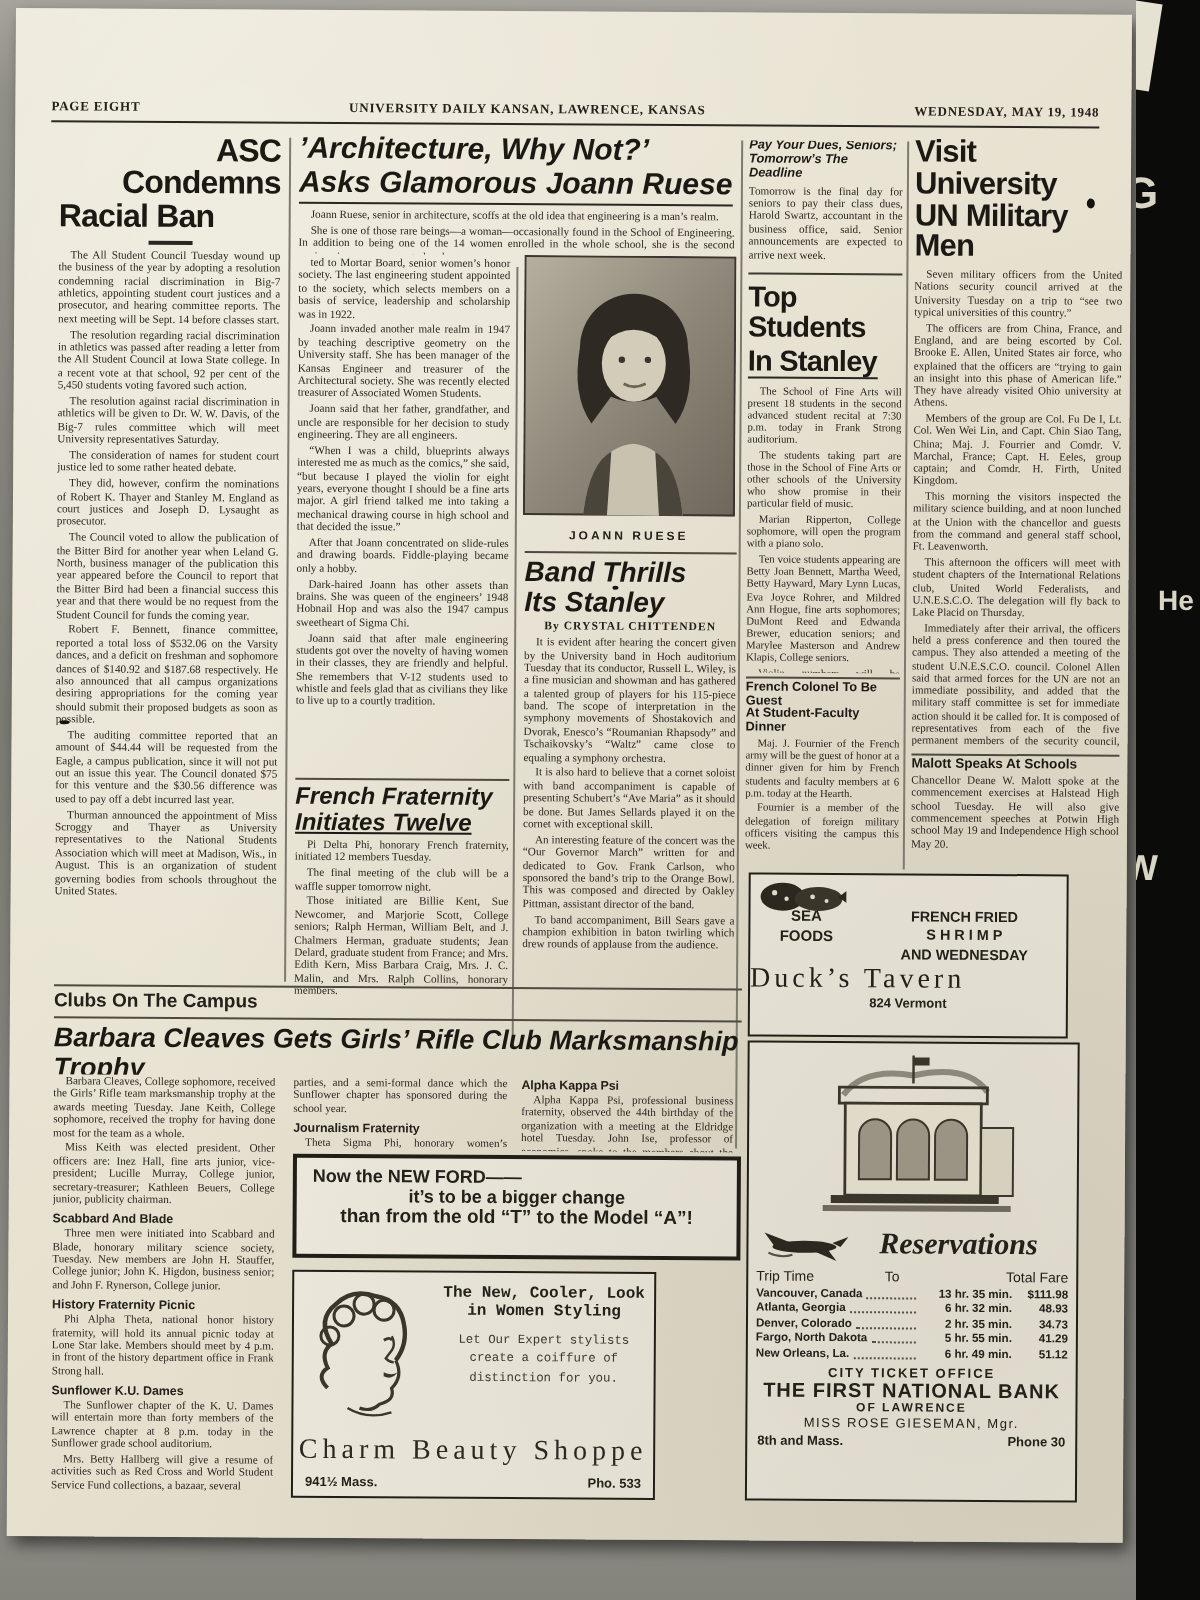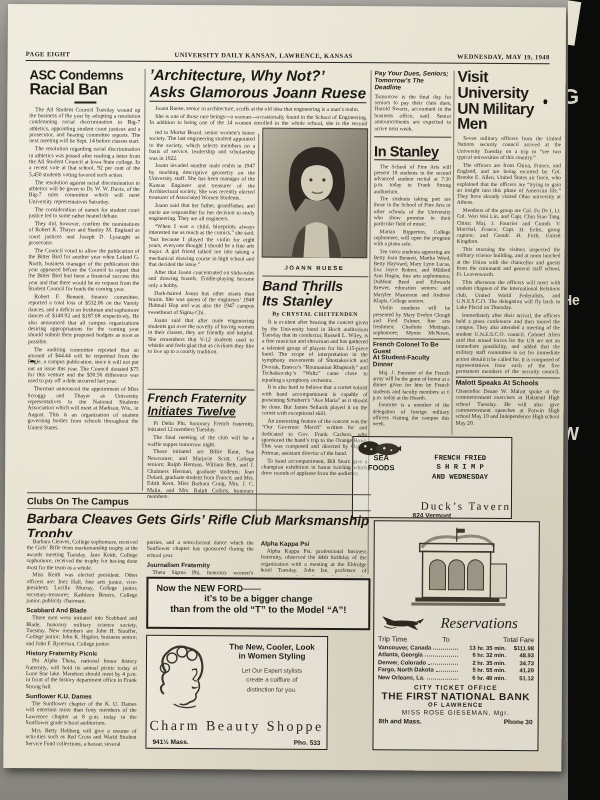--- a/index.html
+++ b/index.html
@@ -50,21 +50,21 @@
       <span>UNIVERSITY DAILY KANSAN, LAWRENCE, KANSAS</span>
       <span>WEDNESDAY, MAY 19, 1948</span>
     </div>
 
     <div class="vrule" style="left:137px;top:64px;height:422px;"></div>
     <div class="vrule" style="left:251px;top:128px;height:390px;"></div>
     <div class="vrule" style="left:363px;top:64px;height:504px;"></div>
     <div class="vrule" style="left:446px;top:64px;height:364px;"></div>
 
     <div class="blk" style="left:22px;top:64px;width:111px;height:424px;">
-      <div class="hl-goth" style="font-size:13px;">ASC Condemns</div>
+      <div class="hl-goth" style="font-size:16px;text-align:right;">ASC Condemns</div>
       <div class="hl-goth" style="font-size:16px;">Racial Ban</div>
       <div class="divider"></div>
       <div class="body">
           <p>The All Student Council Tuesday wound up the business of the year by adopting a resolution condemning racial discrimination in Big-7 athletics, appointing student court justices and a prosecutor, and hearing committee reports. The next meeting will be Sept. 14 before classes start.</p>
           <p>The resolution regarding racial discrimination in athletics was passed after reading a letter from the All Student Council at Iowa State college. In a recent vote at that school, 92 per cent of the 5,450 students voting favored such action.</p>
           <p>The resolution against racial discrimination in athletics will be given to Dr. W. W. Davis, of the Big-7 rules committee which will meet University representatives Saturday.</p>
           <p>The consideration of names for student court justice led to some rather heated debate.</p>
           <p>They did, however, confirm the nominations of Robert K. Thayer and Stanley M. England as court justices and Joseph D. Lysaught as prosecutor.</p>
           <p>The Council voted to allow the publication of the Bitter Bird for another year when Leland G. North, business manager of the publication this year appeared before the Council to report that the Bitter Bird had been a financial success this year and that there would be no request from the Student Council for funds the coming year.</p>
           <p>Robert F. Bennett, finance committee, reported a total loss of $532.06 on the Varsity dances, and a deficit on freshman and sophomore dances of $140.92 and $187.68 respectively. He also announced that all campus organizations desiring appropriations for the coming year should submit their proposed budgets as soon as possible.</p>
@@ -139,20 +139,21 @@
         </div>
     </div>
 
     <div class="blk" style="left:367px;top:64px;width:77px;height:66px;border-bottom:1px solid #3c3931;">
       <div class="hl-ital" style="font-size:6.4px;">Pay Your Dues, Seniors;</div>
       <div class="hl-ital" style="font-size:6.4px;">Tomorrow’s The Deadline</div>
       <div class="body" style="margin-top:2px;">Tomorrow is the final day for seniors to pay their class dues, Harold Swartz, accountant in the business office, said. Senior announcements are expected to arrive next week.</div>
     </div>
 
     <div class="blk" style="left:367px;top:136px;width:77px;height:194px;">
+      <div class="hl-goth" style="font-size:14.5px;">Top Students</div>
       <div class="hl-goth" style="font-size:14.5px;border-bottom:1.5px solid #2a2722;display:inline-block;">In Stanley</div>
       <div class="body" style="margin-top:3px;font-size:5.4px;">
           <p>The School of Fine Arts will present 18 students in the second advanced student recital at 7:30 p.m. today in Frank Strong auditorium.</p>
           <p>The students taking part are those in the School of Fine Arts or other schools of the University who show promise in their particular field of music.</p>
           <p>Marian Ripperton, College sophomore, will open the program with a piano solo.</p>
           <p>Ten voice students appearing are Betty Joan Bennett, Martha Weed, Betty Hayward, Mary Lynn Lucas, Eva Joyce Rohrer, and Mildred Ann Hogue, fine arts sophomores; DuMont Reed and Edwanda Brewer, education seniors; and Marylee Masterson and Andrew Klapis, College seniors.</p>
           <p>Violin numbers will be presented by Mary Evelyn Clough and Fred Palmer, fine arts freshmen; Charlotte Mozingo, sophomore; Myron McNown, junior; and Betty Lou Wells, education senior.</p>
         </div>
     </div>
 
@@ -176,42 +177,42 @@
           <p>This afternoon the officers will meet with student chapters of the International Relations club, United World Federalists, and U.N.E.S.C.O. The delegation will fly back to Lake Placid on Thursday.</p>
           <p>Immediately after their arrival, the officers held a press conference and then toured the campus. They also attended a meeting of the student U.N.E.S.C.O. council. Colonel Allen said that armed forces for the UN are not an immediate possibility, and added that the military staff committee is set for immediate action should it be called for. It is composed of representatives from each of the five permanent members of the security council, and serves now as an advisory group.</p>
         </div>
     </div>
 
     <div class="blk ruletop" style="left:450px;top:370px;width:104px;height:56px;">
       <div class="hl-goth" style="font-size:6.8px;letter-spacing:0;">Malott Speaks At Schools</div>
       <div class="body" style="margin-top:1px;">Chancellor Deane W. Malott spoke at the commencement exercises at Halstead High school Tuesday. He will also give commencement speeches at Potwin High school May 19 and Independence High school May 20.</div>
     </div>
 
-    <div class="adbox" style="left:347px;top:430px;width:158px;height:80px;border-width:1.5px;">
+    <div class="adbox" style="left:369px;top:430px;width:158px;height:80px;border-width:1.5px;">
       <svg width="44" height="18" viewBox="0 0 44 18" style="position:absolute;left:4px;top:2px;">
         <ellipse cx="12" cy="9" rx="11" ry="7" fill="#2c2820"></ellipse>
         <ellipse cx="30" cy="10" rx="12" ry="6" fill="#3a352b"></ellipse>
         <circle cx="8" cy="7" r="1.3" fill="#ded9c7"></circle>
           <circle cx="14" cy="10" r="1.1" fill="#ded9c7"></circle>
         <circle cx="27" cy="9" r="1.2" fill="#ded9c7"></circle>
           <circle cx="34" cy="11" r="1" fill="#ded9c7"></circle>
         <path d="M40 9 l4 -3 v6 z" fill="#2c2820"></path>
       </svg>
       <div style="display:flex;margin-top:16px;">
         <div style="width:56px;text-align:center;font-family:'Liberation Sans',sans-serif;font-weight:bold;font-size:7.5px;line-height:1.3;">
           <div>SEA</div>
           <div>FOODS</div>
         </div>
-        <div style="flex:1;text-align:center;font-family:Liberation Mono, monospace;font-weight:bold;font-size:7.2px;line-height:1.3;">
+        <div style="flex:1;text-align:center;font-family:Liberation Sans, sans-serif;font-weight:bold;font-size:7.2px;line-height:1.3;">
           <div>FRENCH FRIED</div>
           <div>S H R I M P</div>
           <div>AND WEDNESDAY</div>
         </div>
       </div>
-      <div style="text-align:right;font-size:11px;letter-spacing:2px;margin-top:18px;">Duck’s Tavern</div>
+      <div style="text-align:left;font-size:14px;letter-spacing:2px;margin-top:1px;">Duck’s Tavern</div>
       <div style="text-align:center;font-family:'Liberation Sans',sans-serif;font-weight:bold;font-size:6.5px;">824 Vermont</div>
     </div>
 
     <div class="adbox" style="left:369px;top:514px;width:164px;height:228px;border-width:1.5px;">
       <svg width="110" height="86" viewBox="0 0 110 86" style="display:block;margin:4px auto 0;">
         <path d="M20 22 Q30 8 55 12 Q82 6 92 20" stroke="#8d887a" stroke-width="3" fill="none"></path>
         <line x1="55" y1="2" x2="55" y2="16" stroke="#3a362c" stroke-width="1.2"></line>
         <path d="M55 3 h8 v4 h-8 z" fill="#3a362c"></path>
         <rect x="18" y="18" width="74" height="8" fill="none" stroke="#3a362c" stroke-width="1.4"></rect>
         <rect x="21" y="26" width="68" height="46" fill="#e0dbc8" stroke="#3a362c" stroke-width="1.4"></rect>
@@ -223,21 +224,21 @@
         <rect x="10" y="77" width="94" height="3" fill="#6f6a5c"></rect>
       </svg>
       <div style="display:flex;align-items:center;margin:1px 4px 0;">
         <svg width="46" height="20" viewBox="0 0 46 20">
           <ellipse cx="24" cy="11" rx="16" ry="3" fill="#2c2820"></ellipse>
           <path d="M20 10 L4 4 L10 12 Z" fill="#2c2820"></path>
           <path d="M26 12 L40 18 L34 10 Z" fill="#2c2820"></path>
           <path d="M38 9 L46 6 L42 11 Z" fill="#2c2820"></path>
           <path d="M6 14 q6 3 12 1" stroke="#55503f" stroke-width="1" fill="none"></path>
         </svg>
-        <div style="flex:1;text-align:center;font-family:'Liberation Serif',serif;font-weight:normal;font-style:italic;font-size:15px;">Reservations</div>
+        <div style="flex:1;text-align:center;font-family:'Liberation Serif',serif;font-weight:bold;font-style:italic;font-size:15px;">Reservations</div>
       </div>
       <div class="resrow" style="margin-top:3px;">
         <span style="font-size:7px;font-weight:normal;">Trip Time</span>
         <span class="leader" style="border:none;"></span>
         <span style="font-size:7px;font-weight:normal;margin-right:18px;">To</span>
         <span class="leader" style="border:none;"></span>
         <span style="font-size:7px;font-weight:normal;">Total Fare</span>
       </div>
       <div class="resrow">
           <span>Vancouver, Canada</span>
@@ -338,21 +339,21 @@
         <circle cx="20" cy="16" r="5" fill="none" stroke="#3a362c" stroke-width="1.5"></circle>
         <circle cx="30" cy="10" r="5" fill="none" stroke="#3a362c" stroke-width="1.5"></circle>
         <circle cx="40" cy="13" r="5" fill="none" stroke="#3a362c" stroke-width="1.5"></circle>
         <circle cx="13" cy="26" r="4.5" fill="none" stroke="#3a362c" stroke-width="1.5"></circle>
         <path d="M46 38 Q50 46 44 52 Q46 58 38 60 Q34 64 28 62" fill="none" stroke="#3a362c" stroke-width="1.6"></path>
         <path d="M44 26 q2 4 0 7 l-3 4 q2 2 4 2" fill="none" stroke="#3a362c" stroke-width="1.2"></path>
         <path d="M40 28 q3 -2 4 0" stroke="#3a362c" stroke-width="1.4" fill="none"></path>
         <path d="M40 44 q4 2 7 0 q-3 4 -7 2 z" fill="#3a362c"></path>
         <path d="M22 62 q10 6 22 2" fill="none" stroke="#3a362c" stroke-width="1.2"></path>
       </svg>
-      <div style="margin-left:70px;padding-top:6px;font-family:Liberation Sans, sans-serif;">
+      <div style="margin-left:70px;padding-top:6px;font-family:Liberation Mono, monospace;">
         <div style="font-weight:bold;font-size:8px;text-align:center;">The New, Cooler, Look</div>
         <div style="font-weight:bold;font-size:8px;text-align:center;">in Women Styling</div>
         <div style="font-size:6.2px;color:#3c382f;margin-top:5px;text-align:center;line-height:1.5;">
           <div>Let Our Expert stylists</div>
           <div>create a coiffure of</div>
           <div>distinction for you.</div>
         </div>
       </div>
       <div style="position:absolute;left:0;right:0;bottom:14px;text-align:center;font-size:14px;letter-spacing:2.5px;color:#2c2822;">Charm Beauty Shoppe</div>
       <div style="position:absolute;left:6px;bottom:3px;font-family:'Liberation Sans',sans-serif;font-weight:bold;font-size:6.5px;">941½ Mass.</div>
@@ -360,17 +361,17 @@
     </div>
 
     <div class="speck" style="left:300px;top:287px;width:3px;height:2px;"></div>
     <div class="speck" style="left:24px;top:356px;width:5px;height:2px;"></div>
     <div class="speck" style="left:536px;top:92px;width:4px;height:5px;"></div>
   </div>
 
   <div class="edge-strip">
     <div class="tornbit"></div>
     <span class="frag" style="top:84px;font-size:22px;">G</span>
-    <span class="frag" style="top:292px;font-size:14px;">He</span>
+    <span class="frag" style="top:292px;font-size:14px;margin-left:17px;">He</span>
     <span class="frag" style="top:424px;font-size:18px;">W</span>
   </div>
 
 </div>
 
 </body></html>

